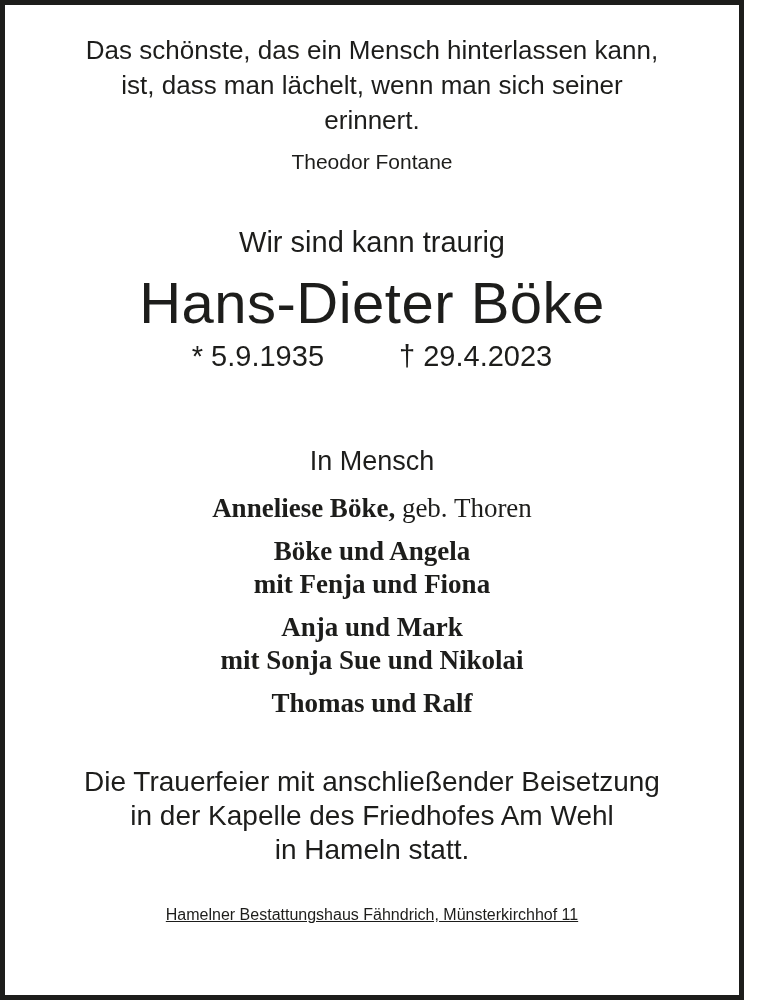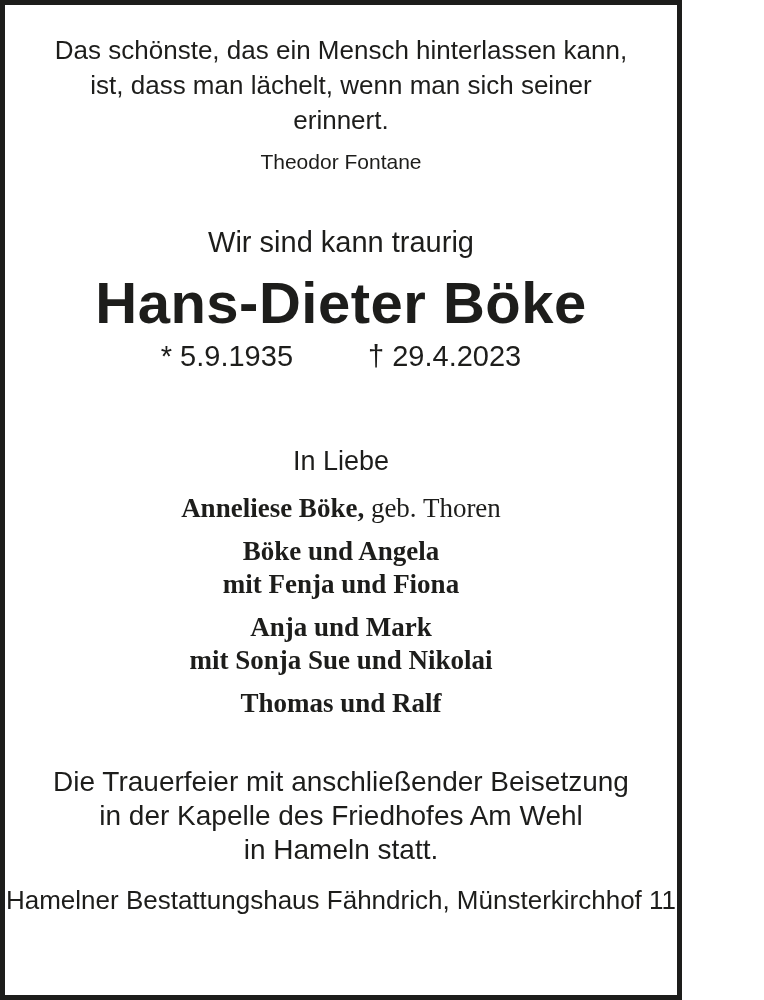--- a/index.html
+++ b/index.html
@@ -2,21 +2,21 @@
 <html lang="de"><head>
 <meta charset="utf-8">
 <style>
   html, body {
     margin: 0;
     padding: 0;
     background: #ffffff;
   }
   .notice {
     box-sizing: border-box;
-    width: 682px;
+    width: 744px;
     height: 1000px;
     border: 5px solid #1d1d1b;
     background: #ffffff;
     color: #1d1d1b;
     font-family: "Liberation Sans", "DejaVu Sans", sans-serif;
     text-align: center;
     overflow: hidden;
   }
   .quote {
     margin-top: 28px;
@@ -30,21 +30,21 @@
   }
   .intro {
     margin-top: 50px;
     font-size: 29px;
     line-height: 36px;
   }
   .deceased-name {
     margin-top: 10px;
     font-size: 58px;
     line-height: 66px;
-    font-weight: bold;
+    font-weight: normal;
     letter-spacing: 0.5px;
   }
   .dates {
     margin-top: 2px;
     font-size: 29px;
     line-height: 36px;
     display: flex;
     justify-content: center;
     gap: 75px;
   }
@@ -67,23 +67,24 @@
   }
   .group-start {
     margin-top: 10px;
   }
   .ceremony {
     margin-top: 45px;
     font-size: 28px;
     line-height: 34px;
   }
   .funeral-home {
-    margin-top: 19px;
-    font-size: 26px;
+    margin-top: 34px;
+    font-size: 16px;
     line-height: 28px;
+    text-decoration: underline;
   }
 </style>
 </head>
 <body>
 
 <div class="notice">
 
   <div class="quote">
     <div>Das schönste, das ein Mensch hinterlassen kann,</div>
     <div>ist, dass man lächelt, wenn man sich seiner</div>
@@ -94,21 +95,21 @@
 
   <div class="intro">Wir sind kann traurig</div>
 
   <div class="deceased-name">Hans-Dieter Böke</div>
 
   <div class="dates">
     <span>* 5.9.1935</span>
     <span>† 29.4.2023</span>
   </div>
 
-  <div class="farewell">In Liebe</div>
+  <div class="farewell">In Mensch</div>
 
   <div class="mourners">
     <div class="mourner-line"><span>Anneliese Böke,</span> <span class="regular">geb. Thoren</span></div>
     <div class="mourner-line group-start">Böke und Angela</div>
     <div class="mourner-line">mit Fenja und Fiona</div>
     <div class="mourner-line group-start">Anja und Mark</div>
     <div class="mourner-line">mit Sonja Sue und Nikolai</div>
     <div class="mourner-line group-start">Thomas und Ralf</div>
   </div>
 

